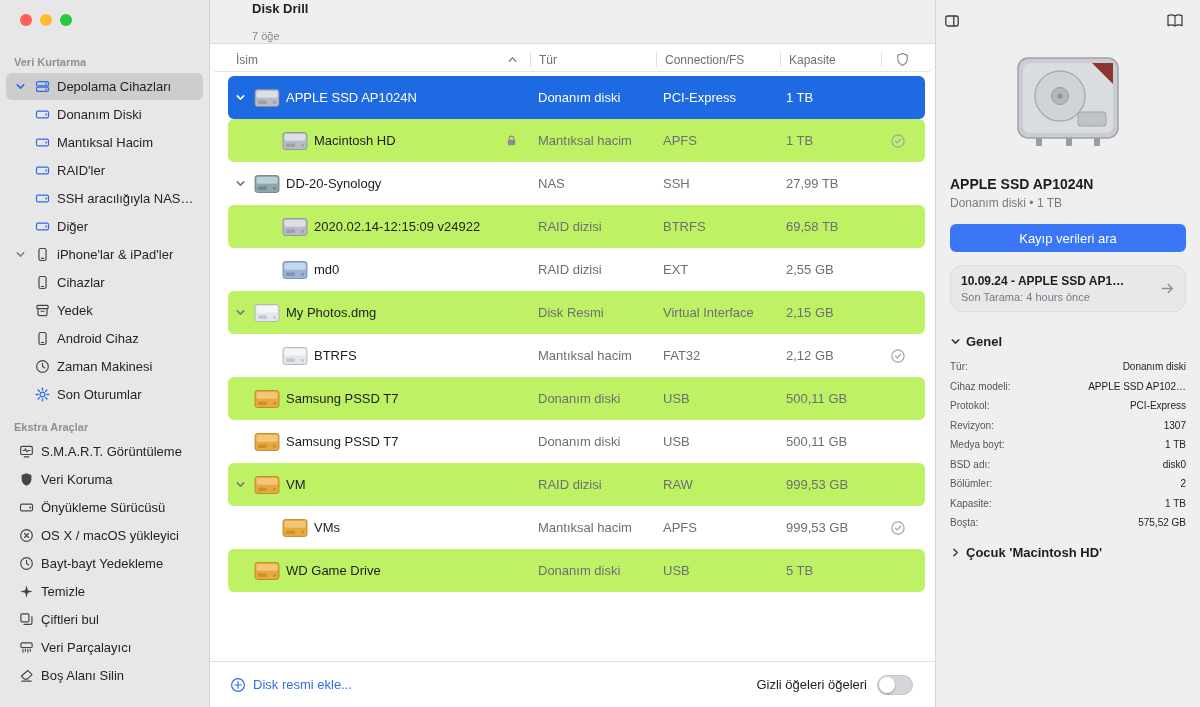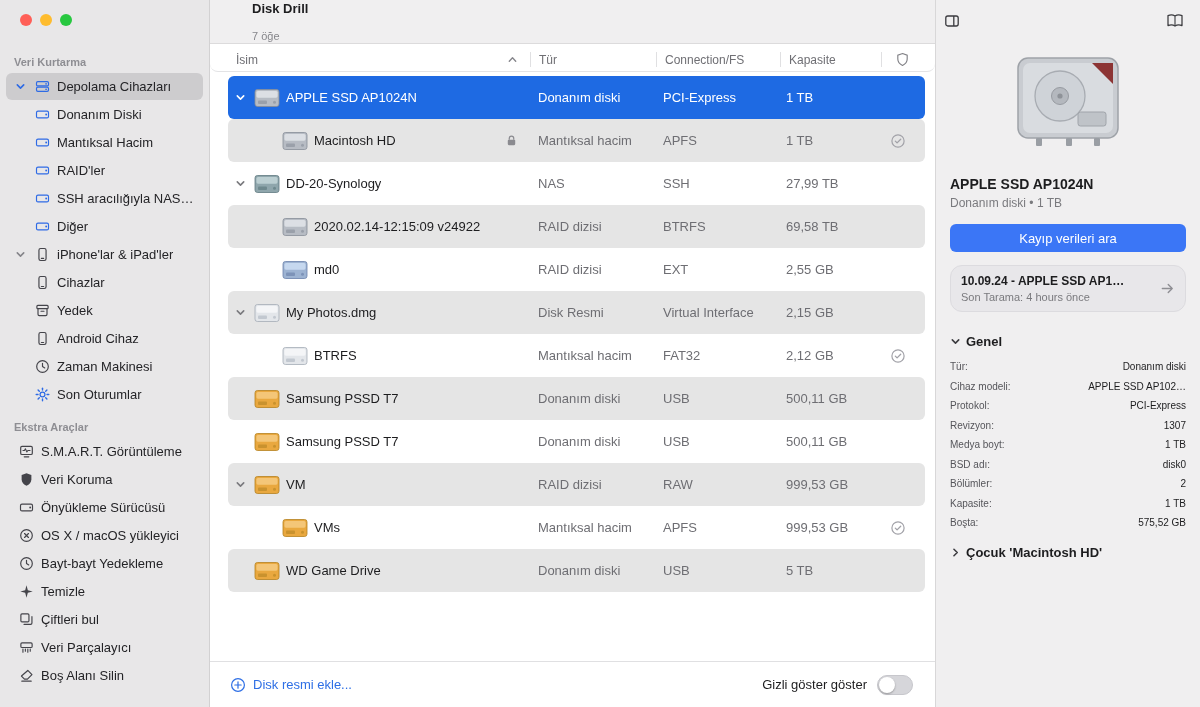--- a/index.html
+++ b/index.html
@@ -40,21 +40,21 @@
   .th-fs{width:123px;}
   .th-cap{width:100px;}
   .th-shield{width:40px;justify-content:center;color:#7f7f84;}
   .th-shield svg{width:15px;height:15px;}
   .sort{margin-left:auto;margin-right:12px;color:#86868b;display:flex;}
   .sort svg{width:11px;height:11px;}
   .th-sep{width:1px;height:15px;background:#e0e0e2;flex-shrink:0;}
 
   .rows{flex:1;padding:4px 10px 0 18px;overflow:hidden;}
   .trow{display:flex;align-items:center;height:43px;border-radius:6px;}
-  .trow.stripe{background:#e5e5e5;}
+  .trow.stripe{background:#bef264;}
   .trow.selected{background:#1e6ae3;}
   .c-name{width:302px;display:flex;align-items:center;gap:6px;min-width:0;}
   .chev-slot{width:16px;margin-left:4px;display:flex;justify-content:center;color:#7a7a7e;flex-shrink:0;}
   .chev-slot svg{width:11px;height:11px;}
   .trow.selected .chev-slot{color:#fff;}
   .child-indent{width:22px;flex-shrink:0;}
   .c-ico{display:flex;flex-shrink:0;}
   .c-ico svg{width:26px;height:22px;}
   .name-text{font-size:13px;color:#1d1d1f;white-space:nowrap;overflow:hidden;text-overflow:ellipsis;}
   .c-type{width:125px;padding-left:8px;color:#6e6e73;font-size:13px;}
@@ -643,21 +643,21 @@
         <span class="plus-ic">
             <svg viewBox="0 0 16 16">
               <circle cx="8" cy="8" r="6.4" fill="none" stroke="currentColor" stroke-width="1.2"></circle>
               <line x1="8" y1="4.8" x2="8" y2="11.2" stroke="currentColor" stroke-width="1.2" stroke-linecap="round"></line>
               <line x1="4.8" y1="8" x2="11.2" y2="8" stroke="currentColor" stroke-width="1.2" stroke-linecap="round"></line>
             </svg>
           </span>
         <span>Disk resmi ekle...</span>
       </div>
       <div class="hidden-toggle">
-        <span class="toggle-label">Gizli göster göster</span>
+        <span class="toggle-label">Gizli öğeleri öğeleri</span>
         <span class="switch">
             <span class="knob"></span>
           </span>
       </div>
     </footer>
   </main>
 
   <aside class="details">
     <span class="dp-icon dp-panel">
         <svg viewBox="0 0 16 16">

